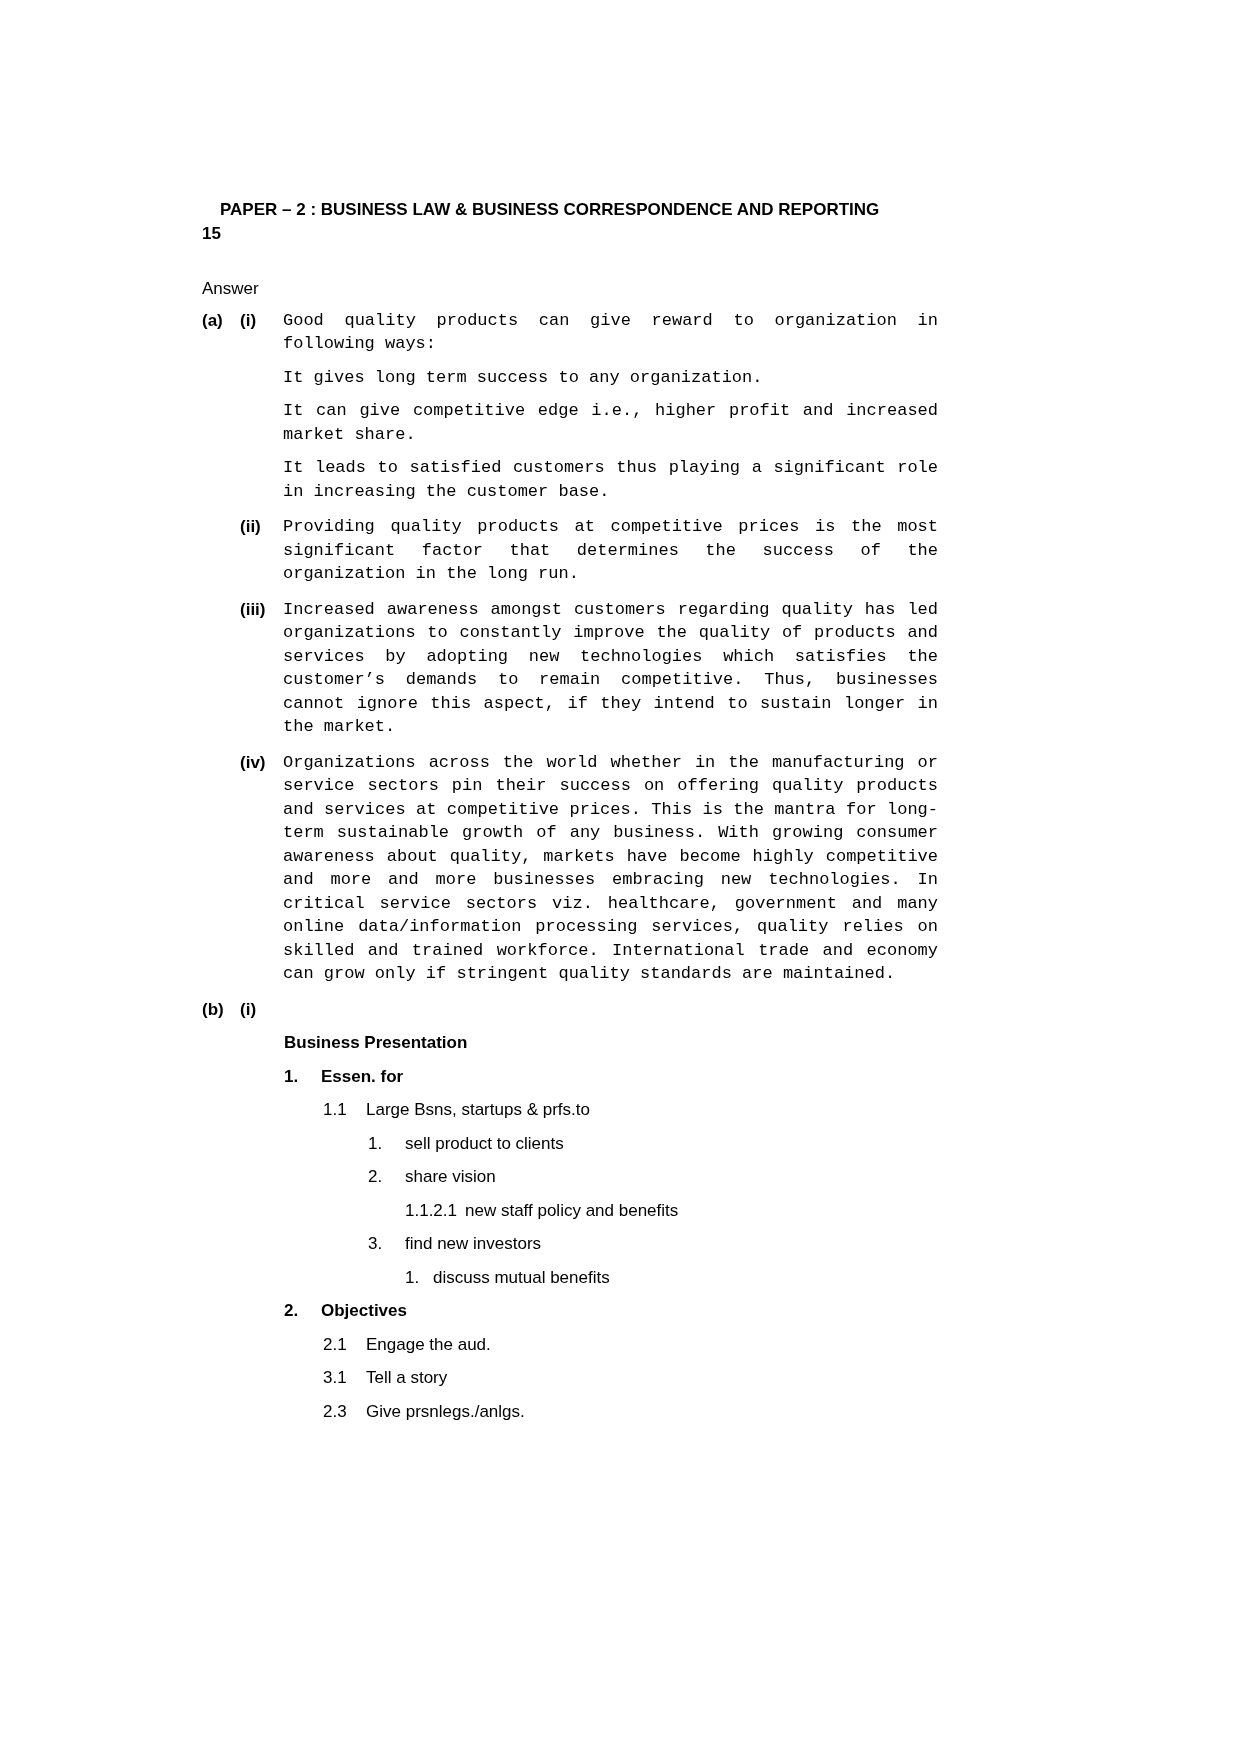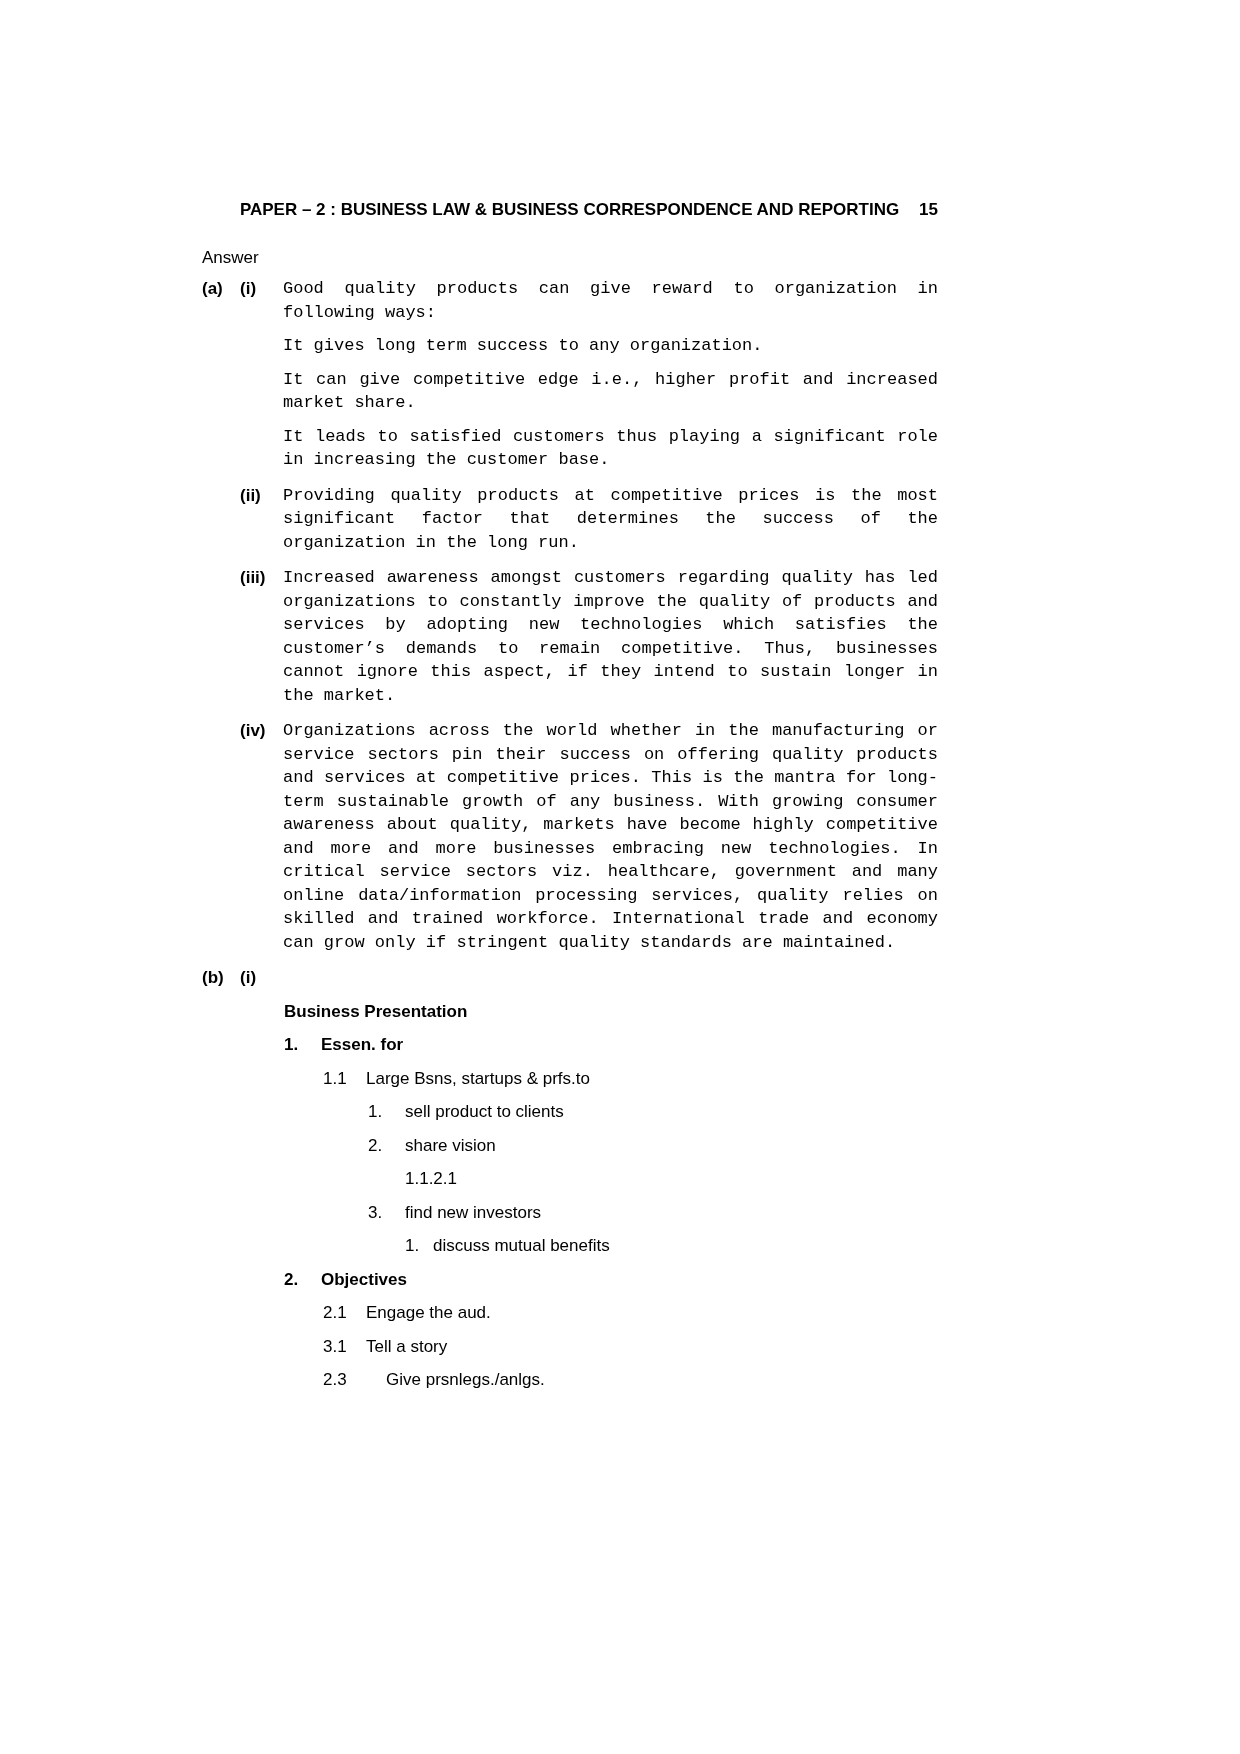--- a/index.html
+++ b/index.html
@@ -21,21 +21,22 @@
     width: 1240px;
     height: 1754px;
     padding: 198px 302px 0 202px;
   }
   .bold { font-weight: 700; }
 
   .header {
     display: flex;
     align-items: baseline;
     font-weight: 700;
-    margin-bottom: 24px;
+    margin-bottom: 32px;
+    flex-direction: column;
   }
   .header-title {
     flex: 1;
     text-align: center;
     padding-left: 18px;
     white-space: nowrap;
   }
   .header-page-num { flex: none; }
 
   .answer-heading {
@@ -67,21 +68,21 @@
   .b-subheading {
     font-weight: 700;
     margin-bottom: 10px;
   }
 
   .ol-row {
     display: flex;
     align-items: flex-start;
     margin-bottom: 10px;
   }
-  .ol-row:last-child { margin-bottom: 0; gap: 20px; }
+  .ol-row:last-child { margin-bottom: 0; }
   .ol1 { padding-left: 0; }
   .ol2 { padding-left: 39px; }
   .ol3 { padding-left: 84px; }
   .ol4 { padding-left: 121px; }
   .n37 { width: 37px; flex: none; }
   .n43 { width: 43px; flex: none; }
   .n28 { width: 28px; flex: none; }
   .ol-num-inline { margin-right: 8px; flex: none; }
   .ol-text { flex: 1; min-width: 0; }
 </style>
@@ -155,20 +156,21 @@
       <span class="ol-text">sell product to clients</span>
     </div>
 
     <div class="ol-row ol3">
       <span class="n37">2.</span>
       <span class="ol-text">share vision</span>
     </div>
 
     <div class="ol-row ol4">
       <span class="ol-num-inline">1.1.2.1</span>
+      <span class="ol-text">new staff policy and benefits</span>
     </div>
 
     <div class="ol-row ol3">
       <span class="n37">3.</span>
       <span class="ol-text">find new investors</span>
     </div>
 
     <div class="ol-row ol4">
       <span class="n28">1.</span>
       <span class="ol-text">discuss mutual benefits</span>

